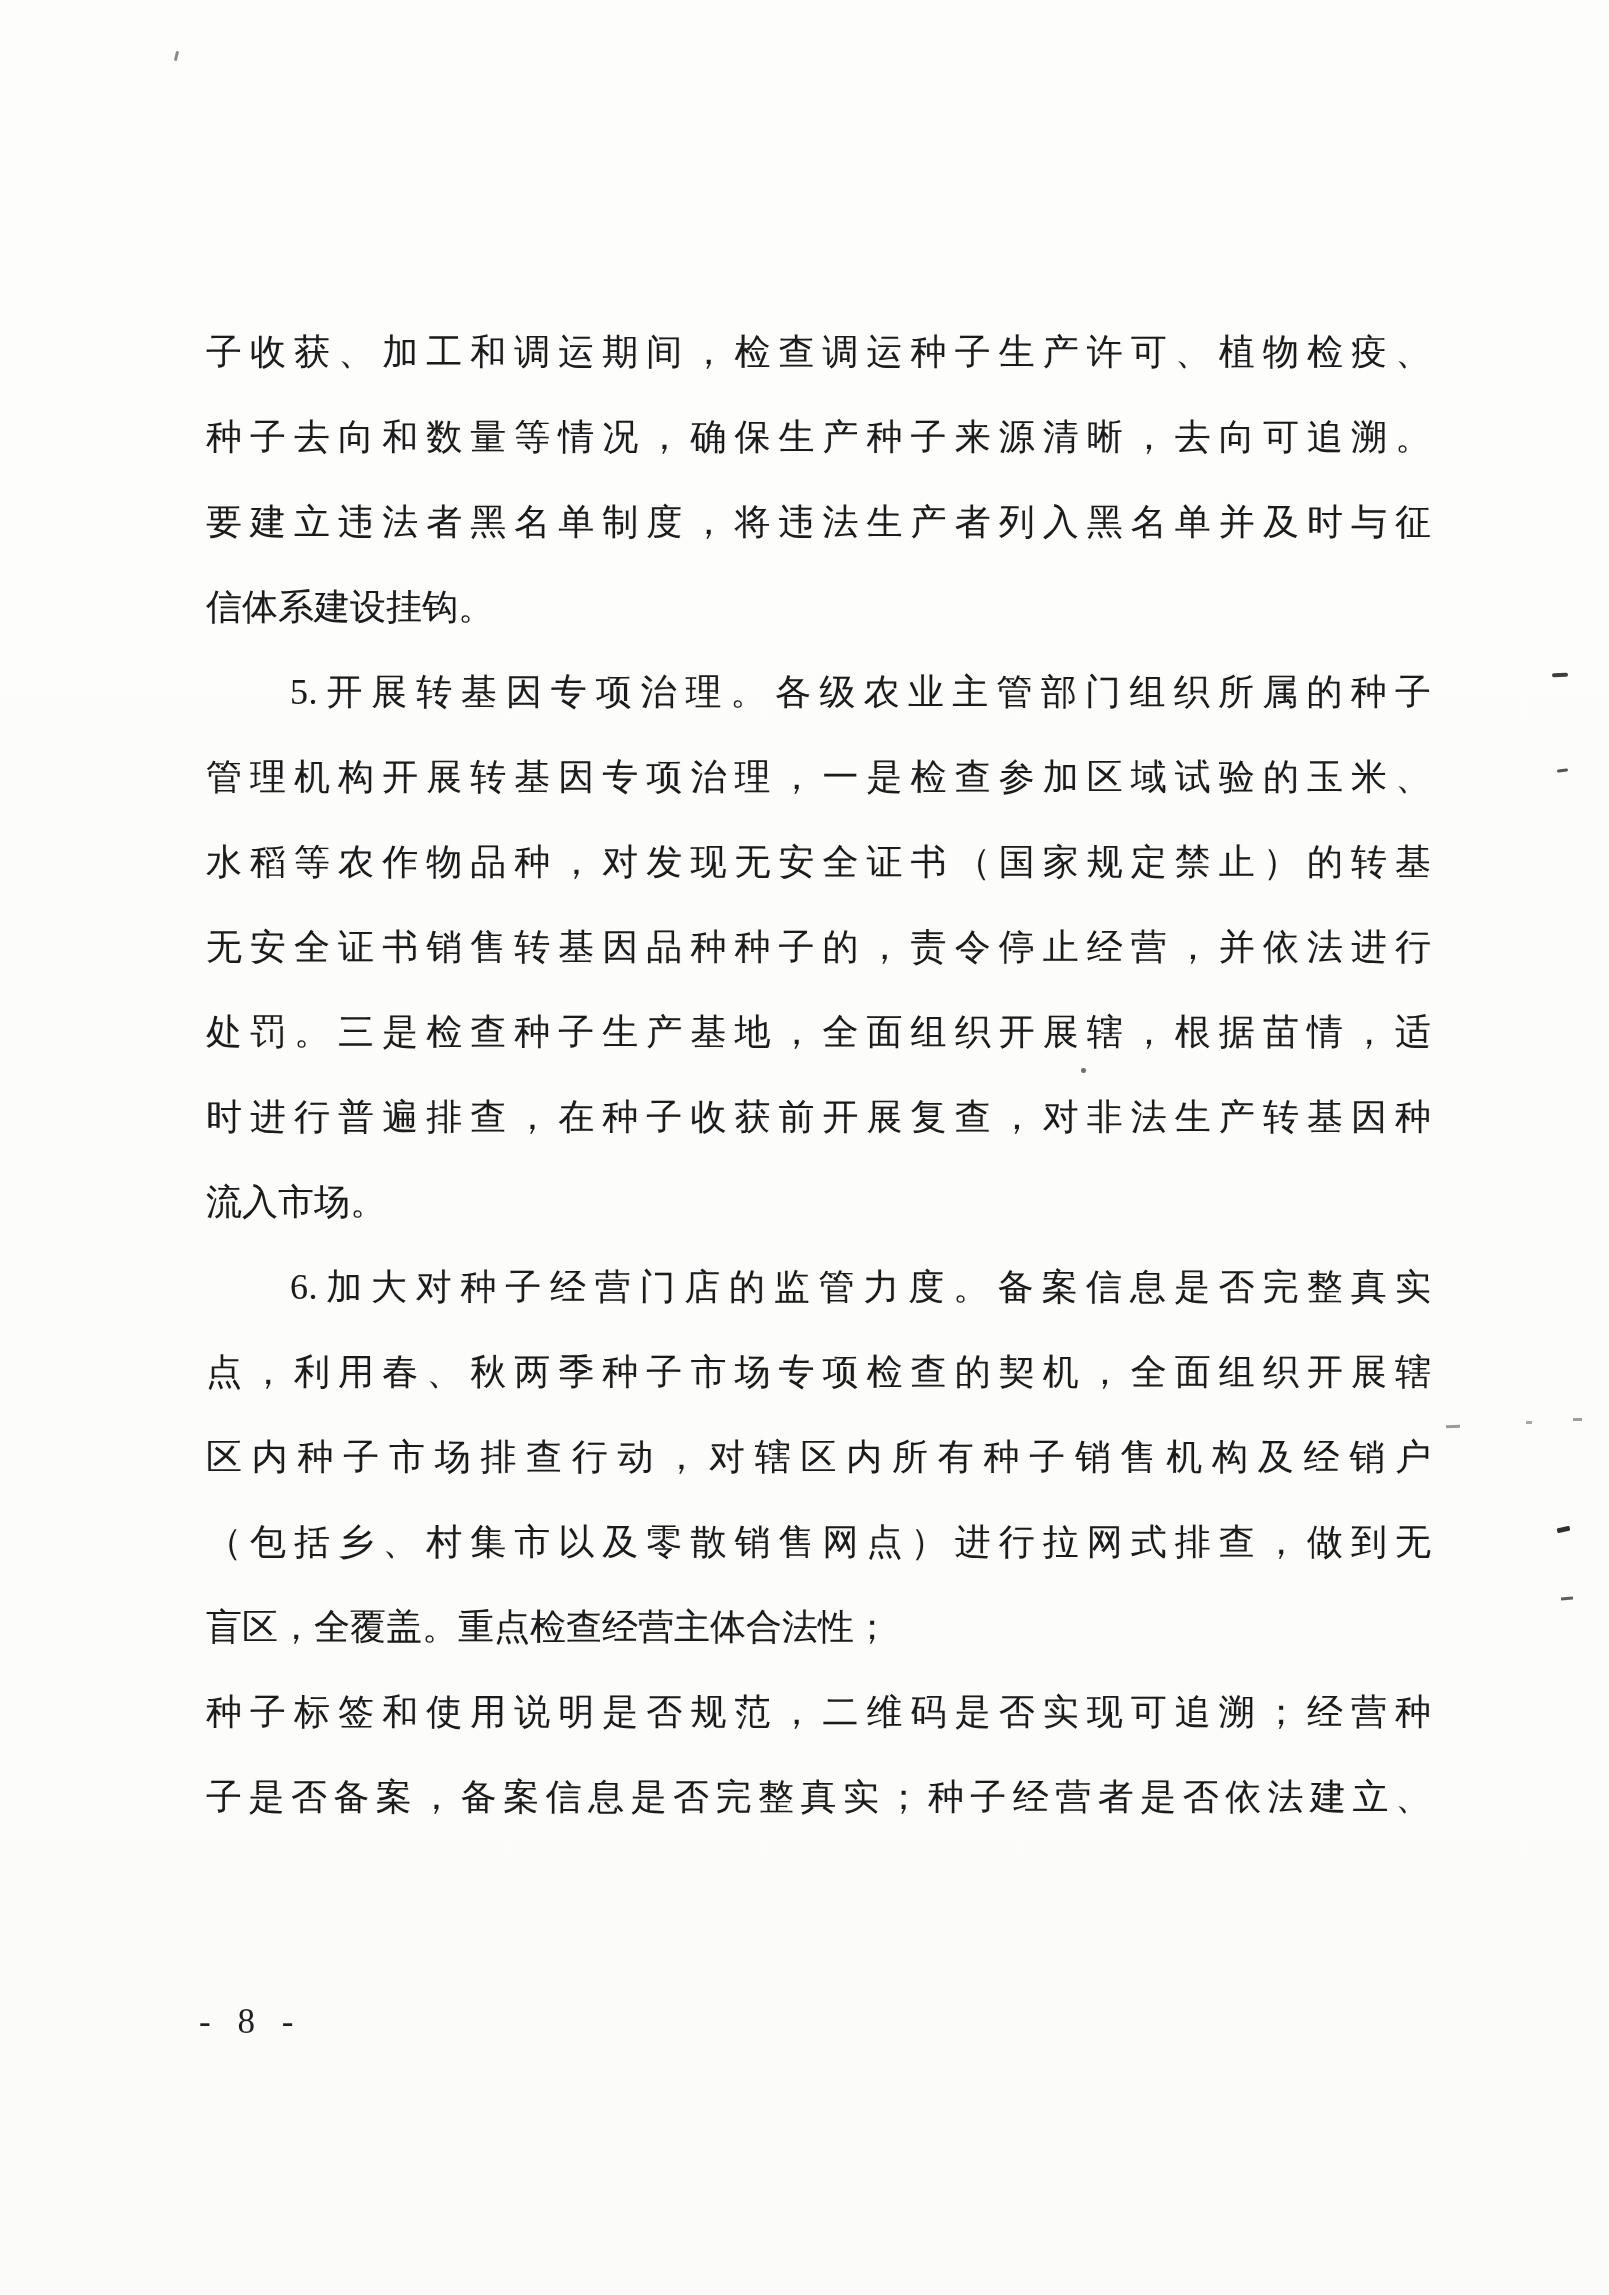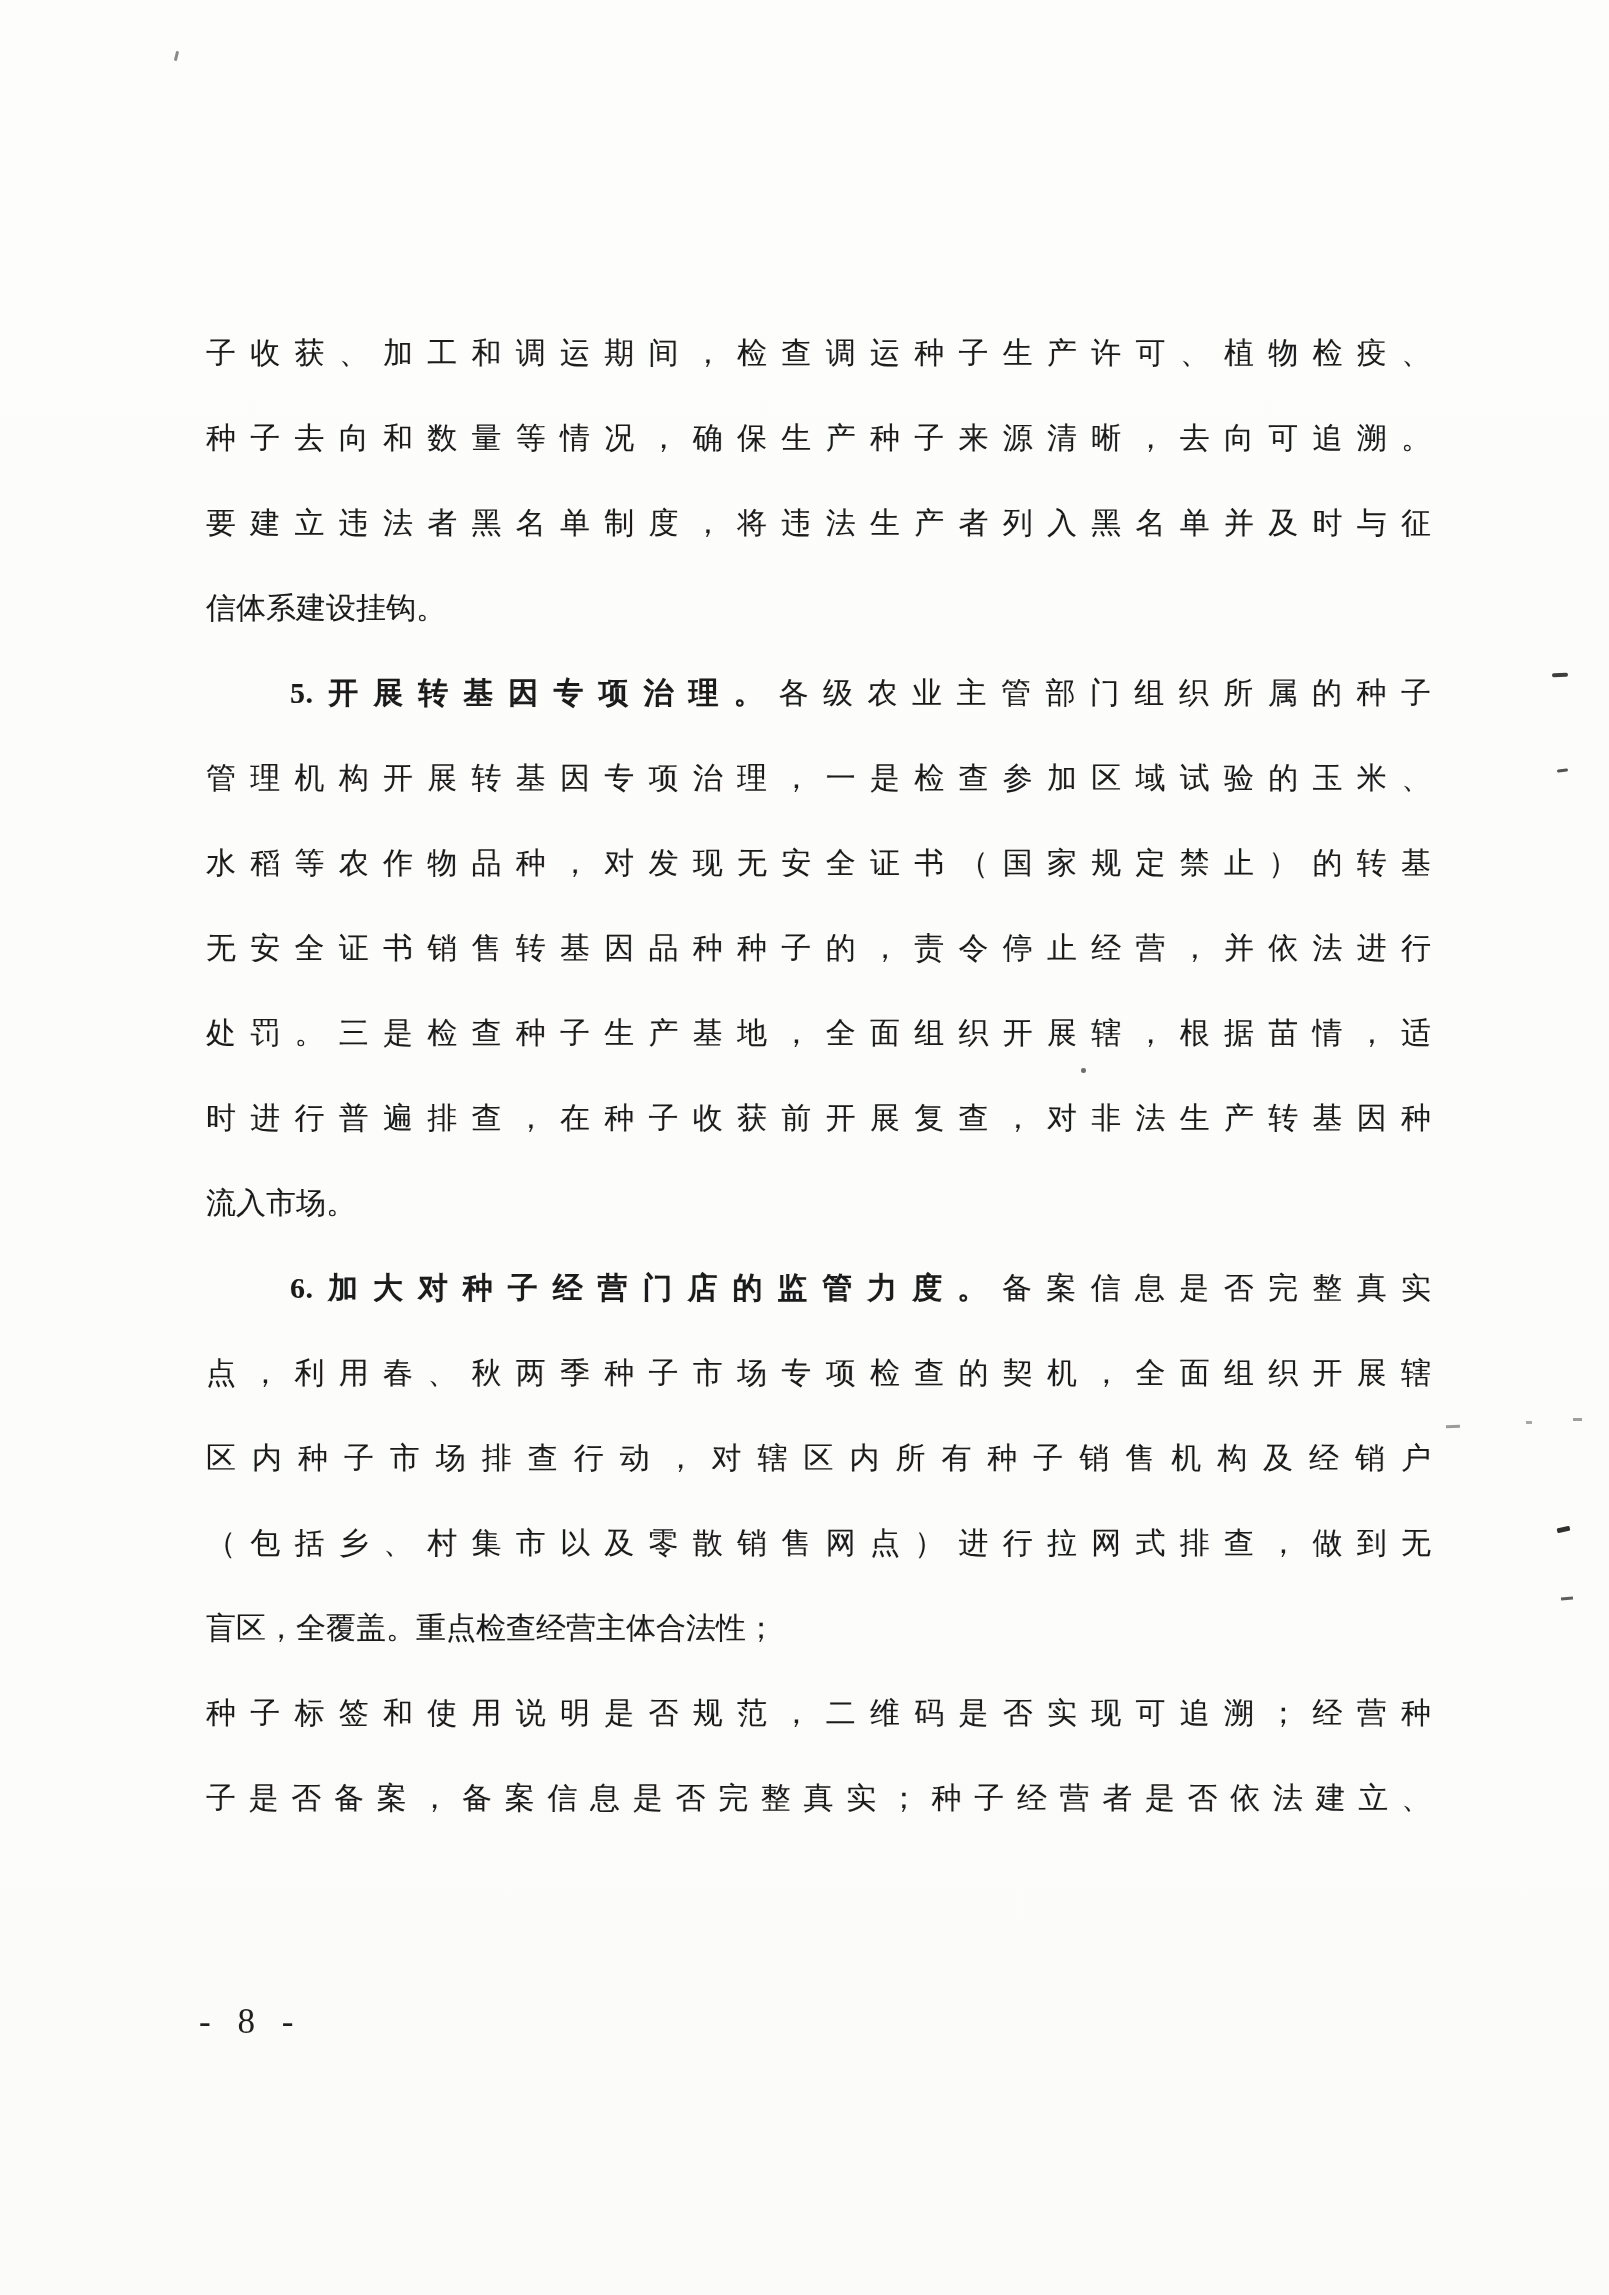--- a/index.html
+++ b/index.html
@@ -14,35 +14,35 @@
     position: absolute;
     left: 0; top: 0;
     width: 1610px; height: 2295px;
     background: linear-gradient(180deg, #fdfdfb 0%, #fcfcfa 60%, #fbfbf9 100%);
   }
   .body-text {
     position: absolute;
     left: 206px;
     top: 310px;
     width: 1225px;
-    font-size: 30px;
+    font-size: 36px;
     line-height: 85px;
     color: #1b1b1b;
     text-shadow: 0.6px 0 rgba(150, 40, 110, 0.10), -0.6px 0 rgba(0, 125, 125, 0.09);
   }
   .line {
     text-align: justify;
     text-align-last: justify;
     white-space: normal;
     height: 85px;
     overflow: visible;
   }
   .line.short { text-align-last: left; font-family: Liberation Serif, serif; }
   .line.indent { text-indent: 84px; }
-  .lead { font-weight: 700; letter-spacing: 0.6px; }
+  .lead { font-weight: 400; letter-spacing: 0.6px; }
   .page-number {
     position: absolute;
     left: 199px;
     top: 1999px;
     height: 45px;
     line-height: 45px;
     font-size: 35px;
     letter-spacing: 9px;
     color: #1f1f1f;
     text-shadow: 0.6px 0 rgba(150, 40, 110, 0.10);

